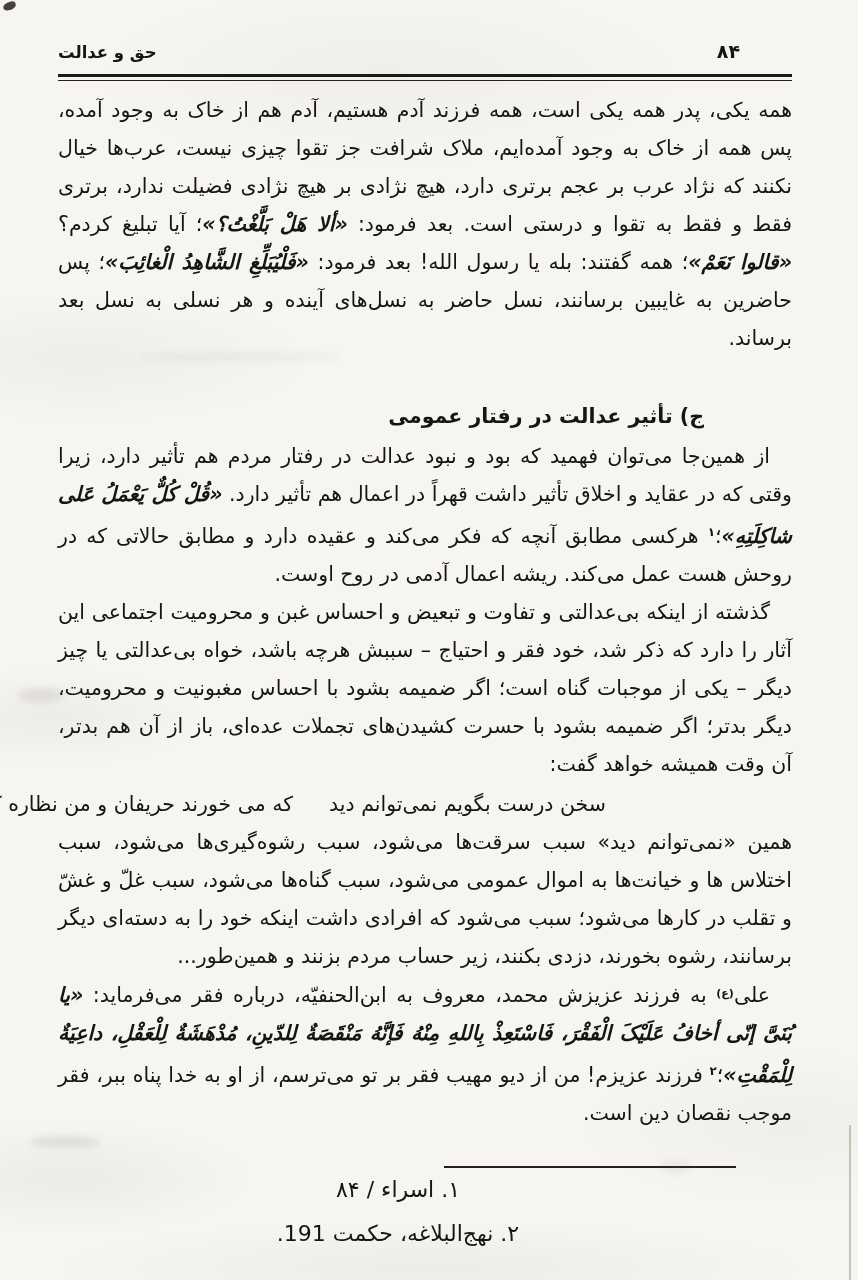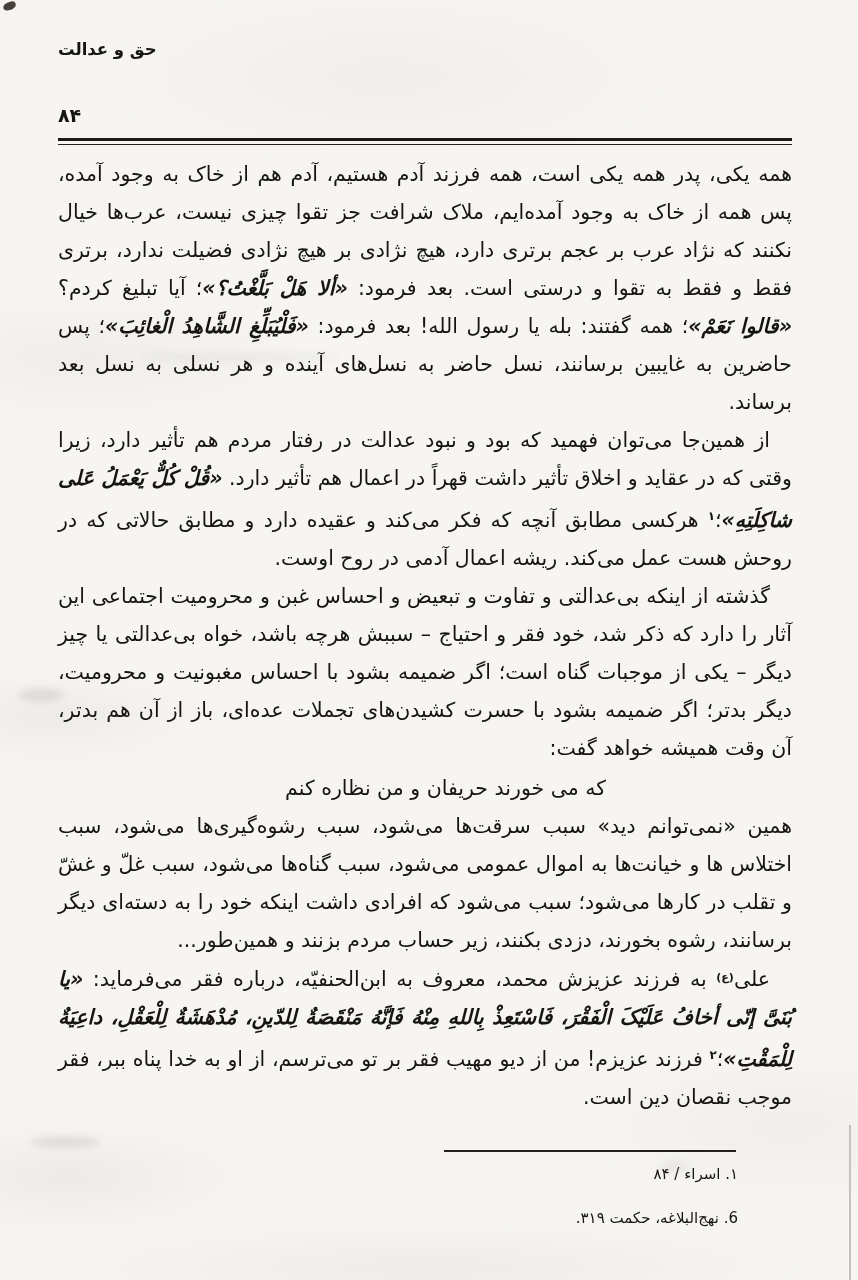--- a/index.html
+++ b/index.html
@@ -15,23 +15,23 @@
       radial-gradient(ellipse 300px 110px at 92% 88%, rgba(120,112,100,.05), transparent 70%),
       radial-gradient(ellipse 500px 60px at 50% 99%, rgba(120,112,100,.07), transparent 75%);
     color:#171512;
   }
   .page{
     position:absolute;inset:0;
     padding:40px 66px 0 58px;
     box-sizing:border-box;
   }
   
-  .hdr{display:flex;justify-content:space-between;align-items:baseline;direction:ltr;flex-direction:column;}
+  .hdr{display:flex;justify-content:space-between;align-items:baseline;direction:ltr;}
   .hdr .title{font-size:16.5px;font-weight:bold;letter-spacing:0;}
-  .hdr .pnum{font-size:19px;font-weight:bold;padding-right:52px;margin-top:45px;}
+  .hdr .pnum{font-size:19px;font-weight:bold;padding-right:52px;}
   .hdr-rule{
     margin-top:12px;height:3px;
     border-top:3px solid #1c1a17;border-bottom:1px solid #24211d;
   }
   
   .bodytext{margin-top:10px;font-size:20.5px;line-height:38px;text-align:justify;}
   .bodytext p{margin:0;}
   p.ind{text-indent:22px;}
   .b{font-weight:bold;font-style:italic;}
   .sup{font-size:12px;vertical-align:7px;font-weight:bold;}
@@ -40,21 +40,21 @@
     font-weight:bold;font-size:20.5px;line-height:38px;
     margin:40px 88px 2px 0;text-align:right;
   }
   .verse{
     display:flex;direction:rtl;gap:36px;
     padding-right:186px;white-space:nowrap;
     font-size:20.5px;line-height:38px;margin:2px 0 0 0;
   }
   .p-gap{margin-top:4px;}
   
-  .footnotes{margin:34px 54px 0 0;direction:rtl;text-align:right;font-size:15px;}
+  .footnotes{margin:34px 54px 0 0;direction:rtl;text-align:center;font-size:22px;}
   .fn-rule{width:292px;border-top:2px solid #24211d;margin-right:2px;}
   .fn{line-height:44px;}
   .fn:first-of-type{margin-top:6px;}
   
   .speck{position:absolute;left:3px;top:2px;width:13px;height:8px;background:#49403a;border-radius:60% 40% 55% 45%;transform:rotate(-15deg);}
   .edge-line{position:absolute;right:7px;top:1125px;width:2px;height:155px;background:rgba(140,136,128,.45);}
   .smudge{position:absolute;background:rgba(110,104,96,.13);border-radius:50%;filter:blur(3px);}
   .sm1{left:18px;top:688px;width:46px;height:14px;}
   .sm2{left:30px;top:1136px;width:70px;height:12px;}
   .sm3{left:140px;top:352px;width:200px;height:10px;opacity:.5;}
@@ -67,38 +67,40 @@
 
   <div class="hdr">
     <span class="title">حق و عدالت</span>
     <span class="pnum">۸۴</span>
   </div>
   <div class="hdr-rule"></div>
 
   <div class="bodytext">
     <p><span>همه یکی، پدر همه یکی است، همه فرزند آدم هستیم، آدم هم از خاک به وجود آمده، پس همه از خاک به وجود آمده‌ایم، ملاک شرافت جز تقوا چیزی نیست، عرب‌ها خیال نکنند که نژاد عرب بر عجم برتری دارد، هیچ نژادی بر هیچ نژادی فضیلت ندارد، برتری فقط و فقط به تقوا و درستی است. بعد فرمود: </span><span class="b">«ألا هَلْ بَلَّغْتُ؟»</span><span>؛ آیا تبلیغ کردم؟ </span><span class="b">«قالوا نَعَمْ»</span><span>؛ همه گفتند: بله یا رسول الله! بعد فرمود: </span><span class="b">«فَلْیُبَلِّغِ الشَّاهِدُ الْغائِبَ»</span><span>؛ پس حاضرین به غایبین برسانند، نسل حاضر به نسل‌های آینده و هر نسلی به نسل بعد برساند.</span></p>
 
+    <div class="heading">ج) تأثیر عدالت در رفتار عمومی</div>
 
     <p class="ind"><span>از همین‌جا می‌توان فهمید که بود و نبود عدالت در رفتار مردم هم تأثیر دارد، زیرا وقتی که در عقاید و اخلاق تأثیر داشت قهراً در اعمال هم تأثیر دارد. </span><span class="b">«قُلْ كُلٌّ يَعْمَلُ عَلى شاكِلَتِهِ»</span><span>؛</span><span class="sup">۱</span><span> هرکسی مطابق آنچه که فکر می‌کند و عقیده دارد و مطابق حالاتی که در روحش هست عمل می‌کند. ریشه اعمال آدمی در روح اوست.</span></p>
 
     <p class="ind p-gap"><span>گذشته از اینکه بی‌عدالتی و تفاوت و تبعیض و احساس غبن و محرومیت اجتماعی این آثار را دارد که ذکر شد، خود فقر و احتیاج – سببش هرچه باشد، خواه بی‌عدالتی یا چیز دیگر – یکی از موجبات گناه است؛ اگر ضمیمه بشود با احساس مغبونیت و محرومیت، دیگر بدتر؛ اگر ضمیمه بشود با حسرت کشیدن‌های تجملات عده‌ای، باز از آن هم بدتر، آن وقت همیشه خواهد گفت:</span></p>
 
     <div class="verse">
+      <span>سخن درست بگویم نمی‌توانم دید</span>
       <span>که می خورند حریفان و من نظاره کنم</span>
     </div>
 
     <p><span>همین «نمی‌توانم دید» سبب سرقت‌ها می‌شود، سبب رشوه‌گیری‌ها می‌شود، سبب اختلاس ها و خیانت‌ها به اموال عمومی می‌شود، سبب گناه‌ها می‌شود، سبب غلّ و غشّ و تقلب در کارها می‌شود؛ سبب می‌شود که افرادی داشت اینکه خود را به دسته‌ای دیگر برسانند، رشوه بخورند، دزدی بکنند، زیر حساب مردم بزنند و همین‌طور...</span></p>
 
     <p class="ind"><span>علی</span><span class="sm">(ع)</span><span> به فرزند عزیزش محمد، معروف به ابن‌الحنفیّه، درباره فقر می‌فرماید: </span><span class="b">«یا بُنَیَّ إنّی أخافُ عَلَیْکَ الْفَقْرَ، فَاسْتَعِذْ بِاللهِ مِنْهُ فَإنَّهُ مَنْقَصَةٌ لِلدّینِ، مُدْهَشَةٌ لِلْعَقْلِ، داعِیَةٌ لِلْمَقْتِ»</span><span>؛</span><span class="sup">۲</span><span> فرزند عزیزم! من از دیو مهیب فقر بر تو می‌ترسم، از او به خدا پناه ببر، فقر موجب نقصان دین است.</span></p>
   </div>
 
   <div class="footnotes">
     <div class="fn-rule"></div>
     <div class="fn">۱. اسراء / ۸۴</div>
-    <div class="fn">6. نهج‌البلاغه، حکمت ۳۱۹.</div>
+    <div class="fn">۲. نهج‌البلاغه، حکمت 191.</div>
   </div>
 
 </div>
 
 <div class="speck"></div>
 <div class="edge-line"></div>
 <div class="smudge sm1"></div>
 <div class="smudge sm2"></div>
 <div class="smudge sm3"></div>
 <div class="smudge sm4"></div>

